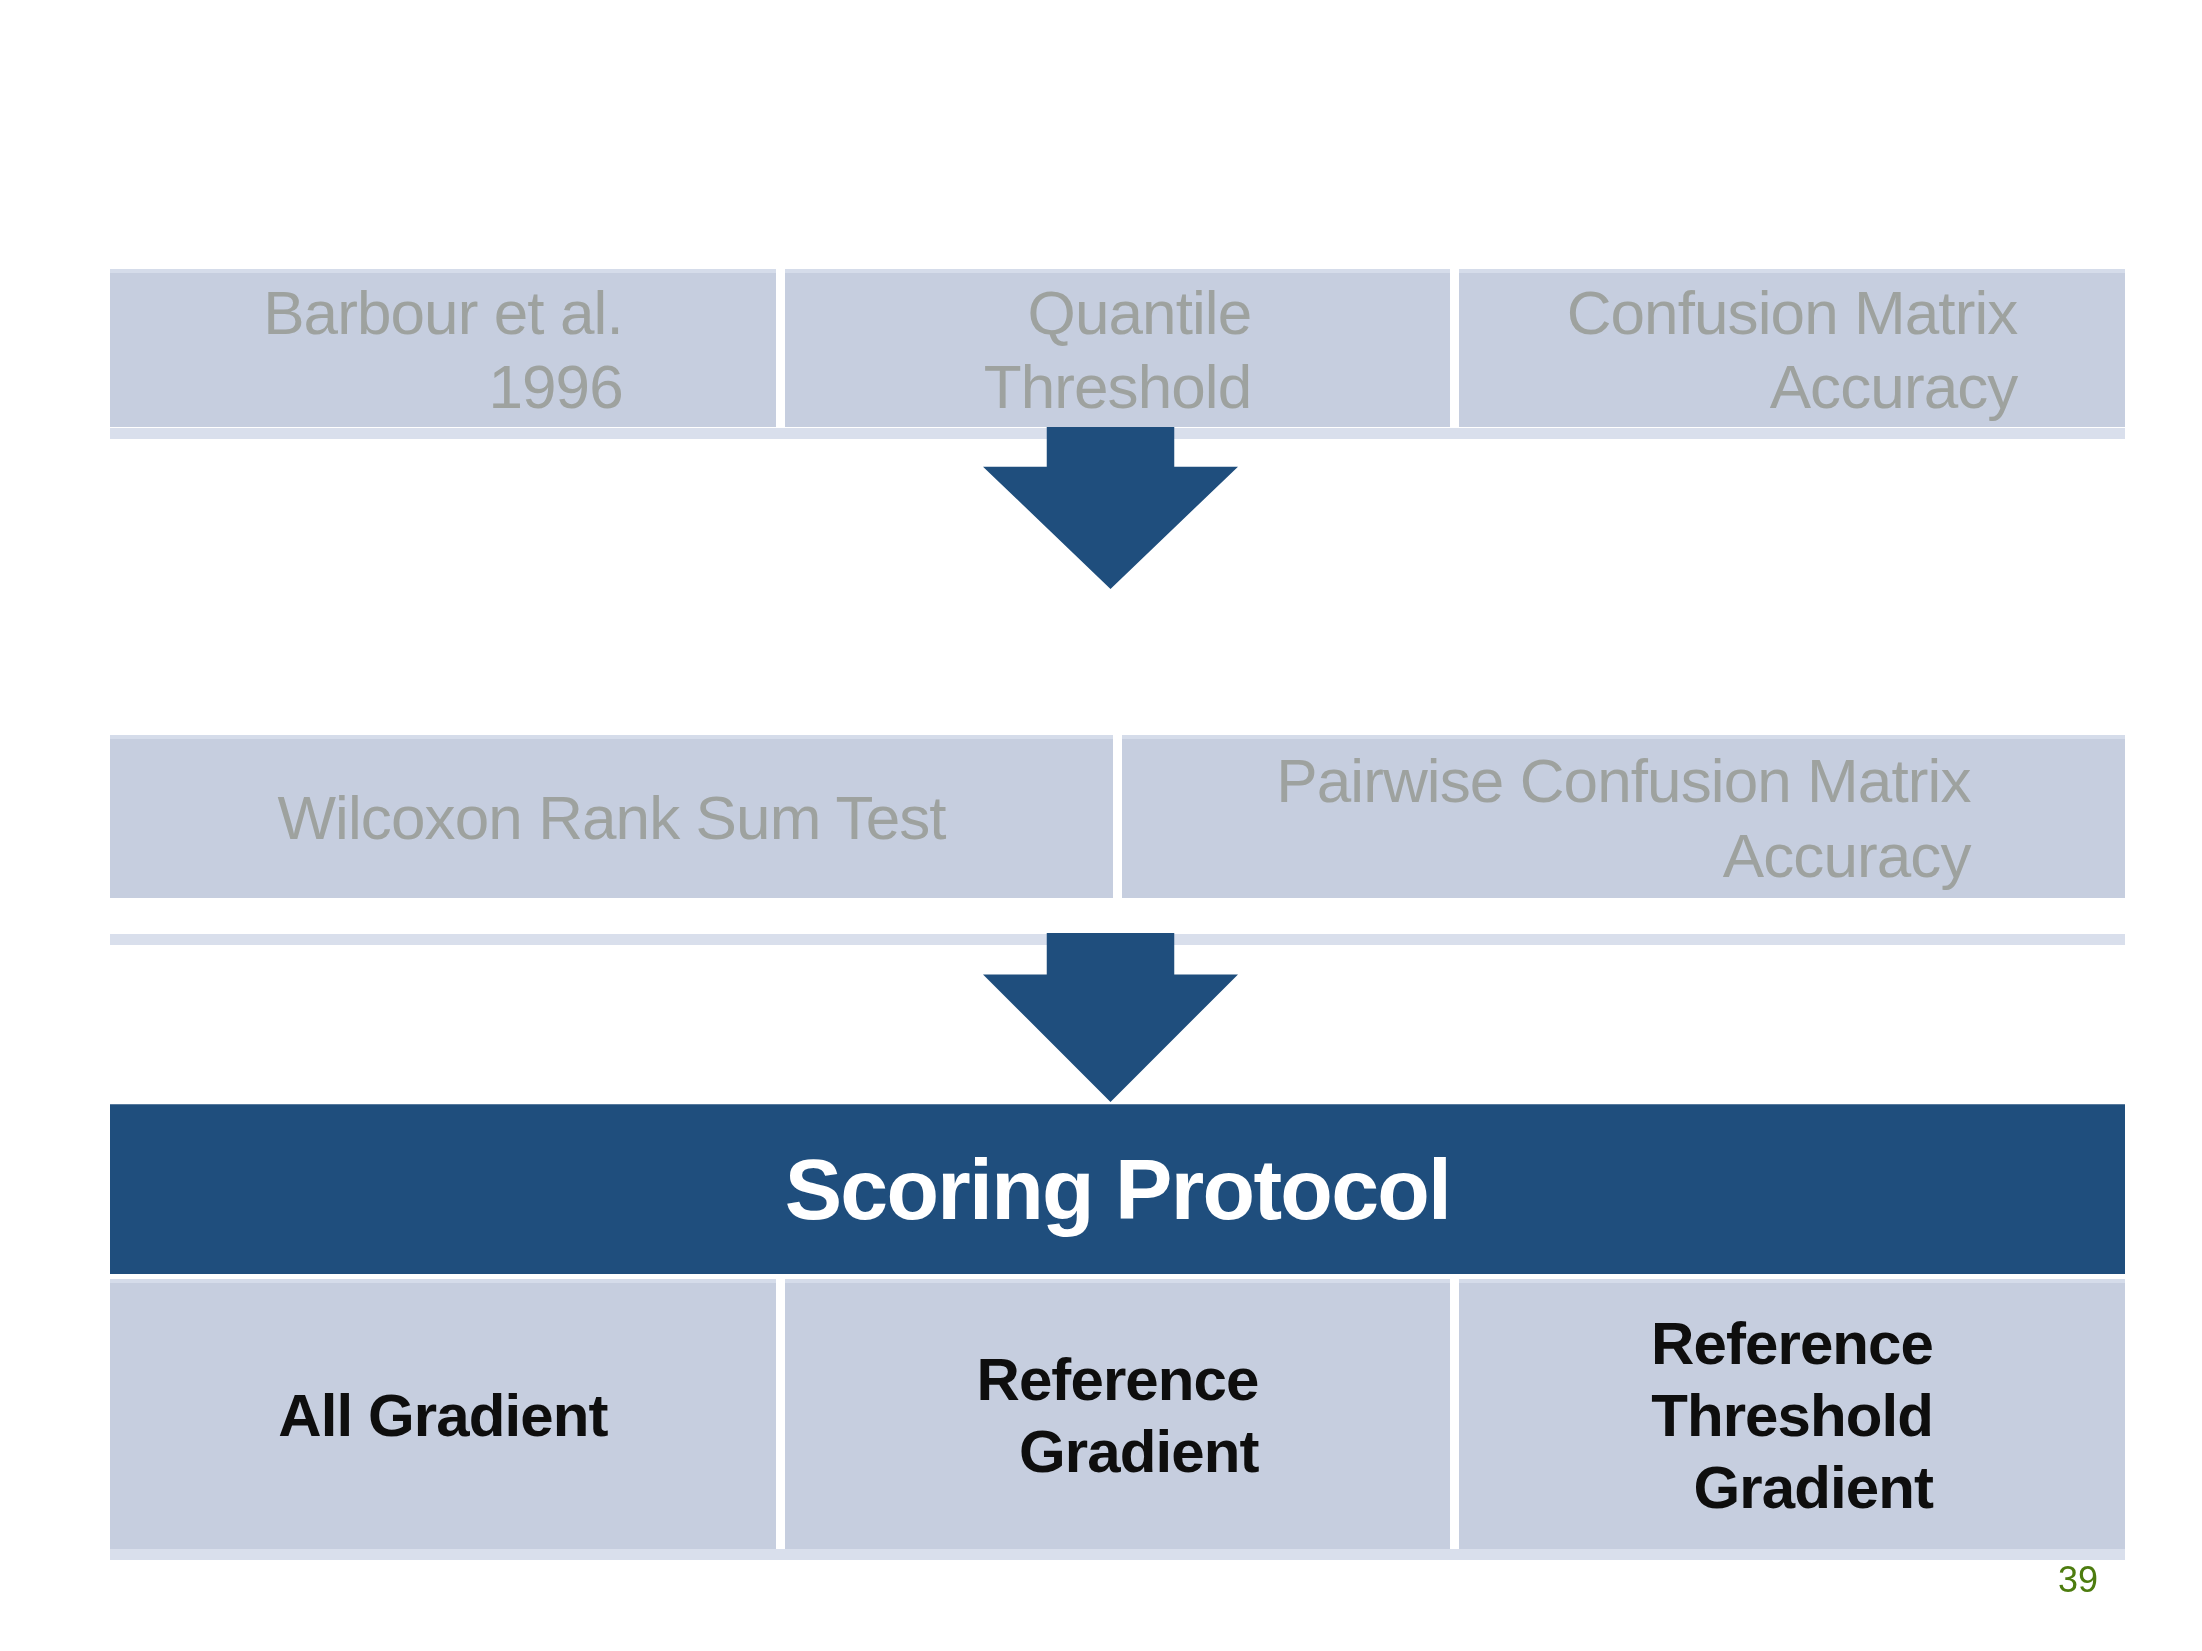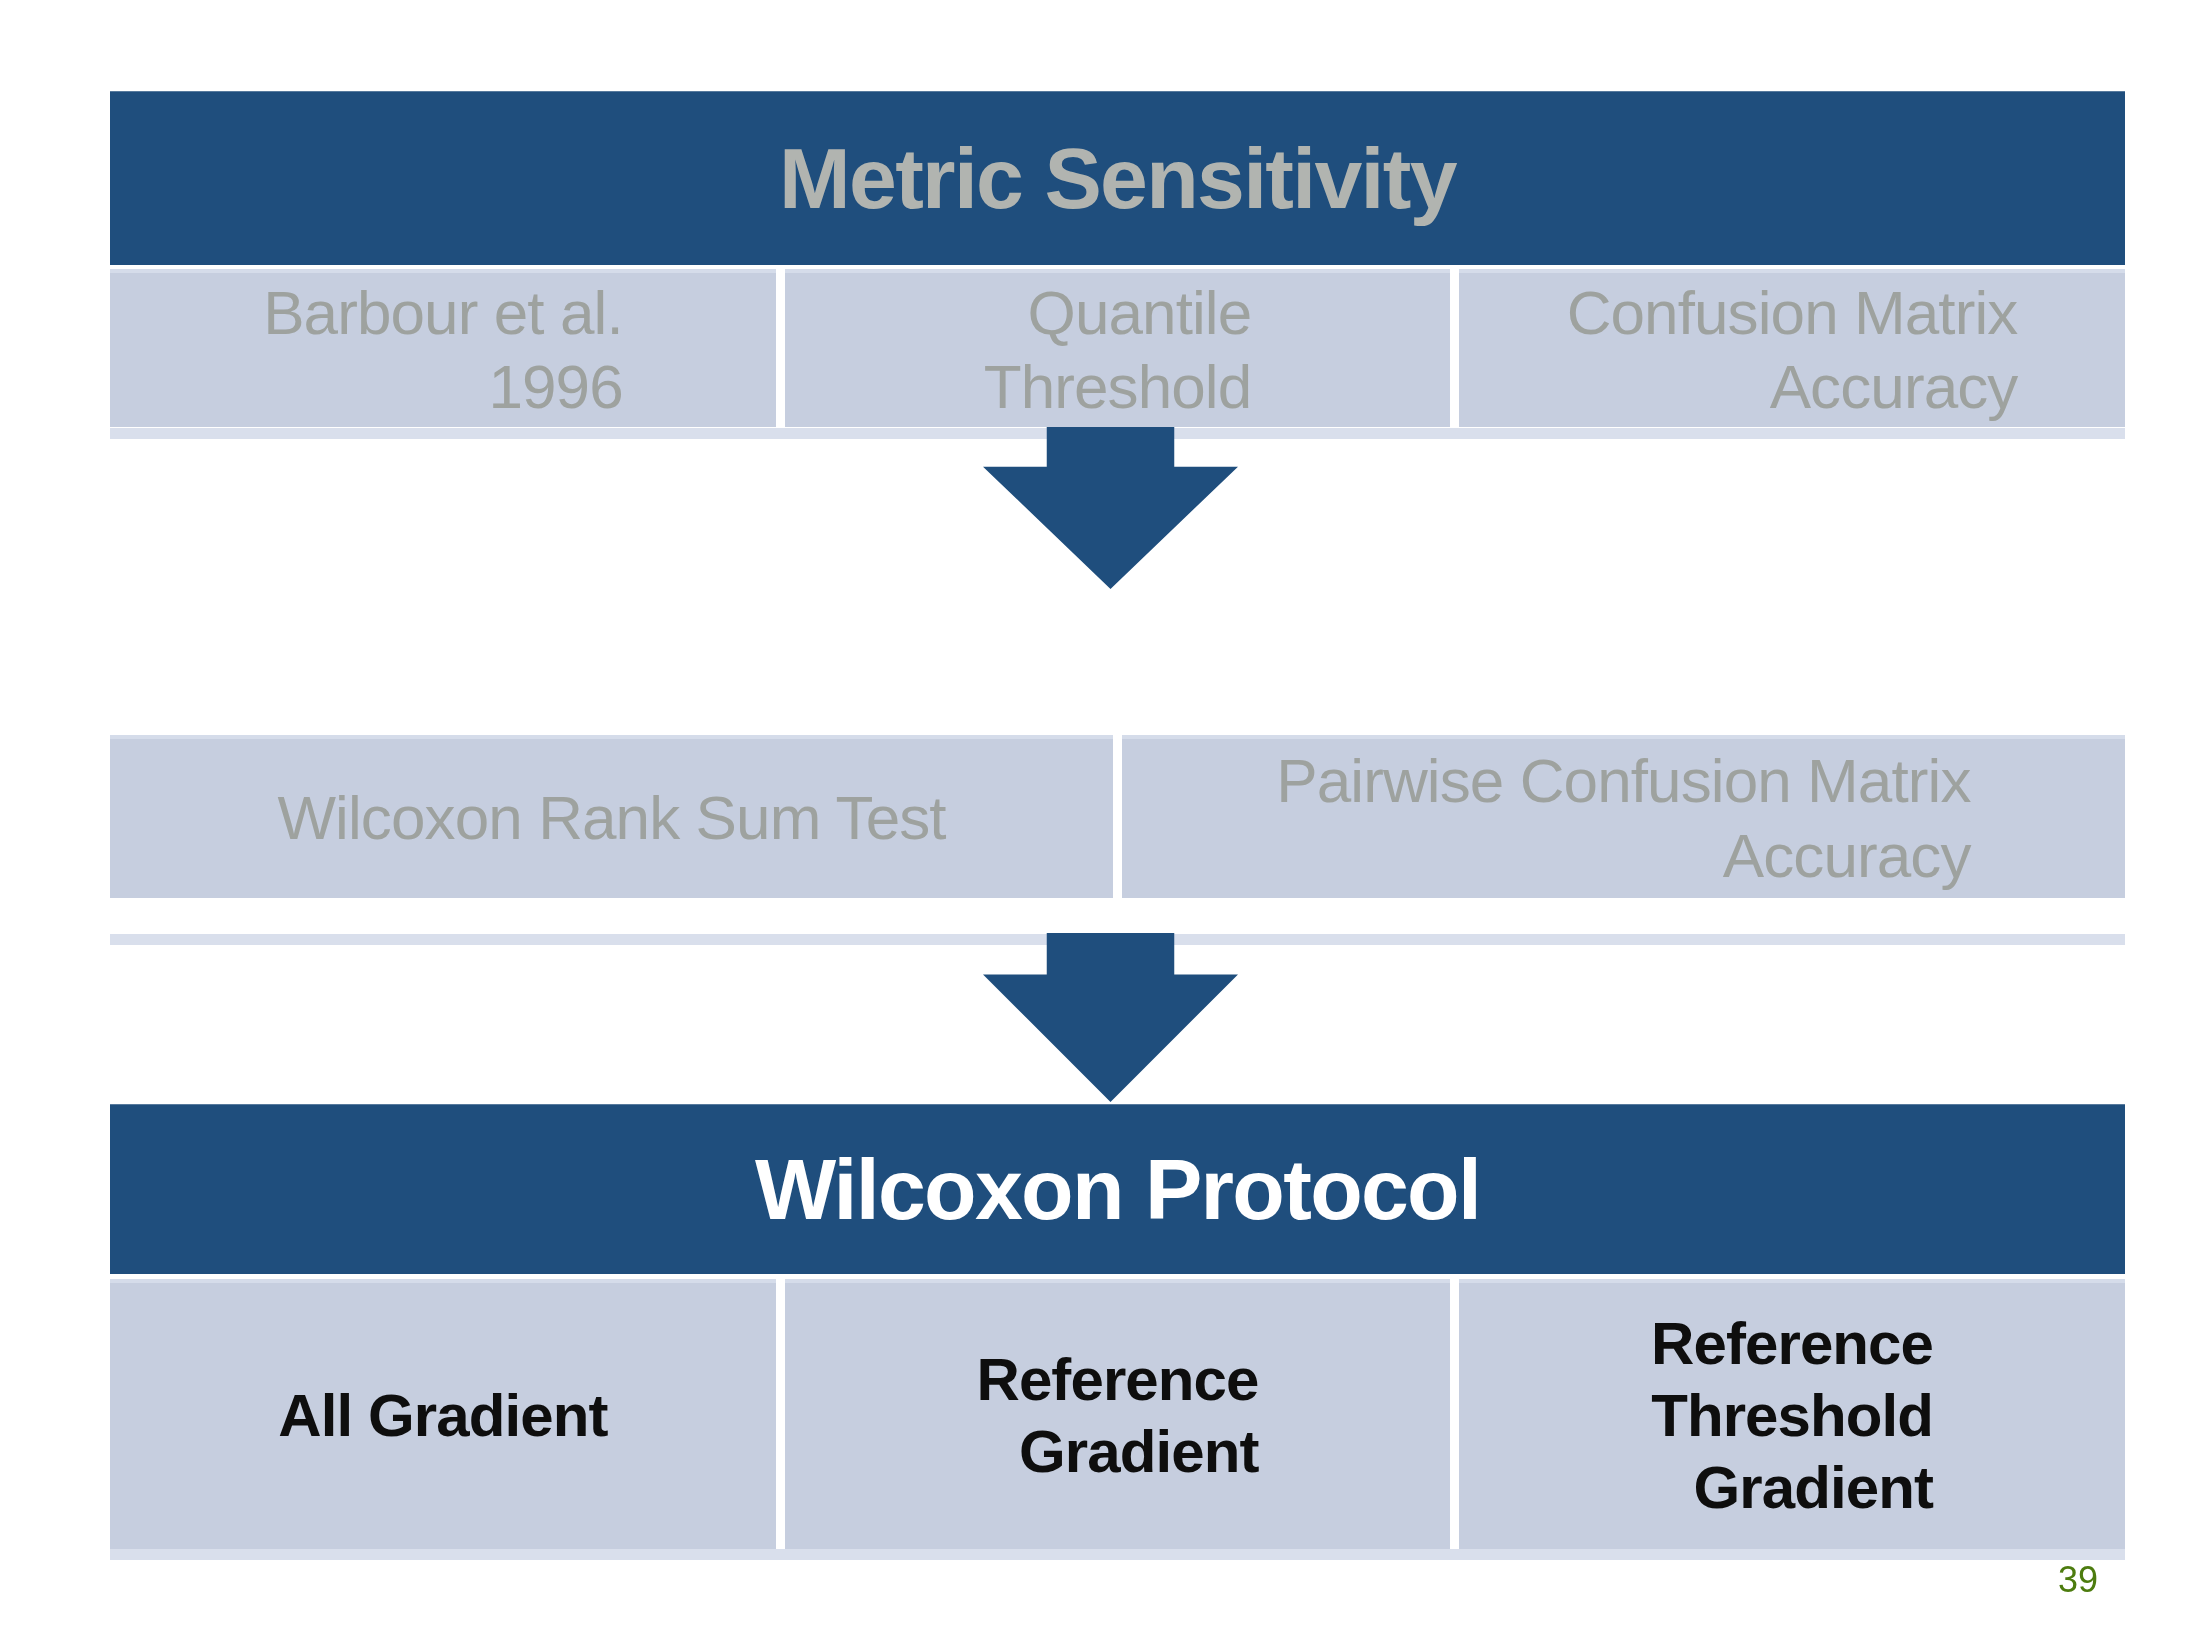--- a/index.html
+++ b/index.html
@@ -32,23 +32,20 @@
   .arrow{position:absolute;left:983px;width:255px;}
   .pagenum{
     position:absolute;right:105px;top:1559px;font-size:36px;color:#4d7c0f;
   }
 </style>
 </head>
 <body>
 
 <div class="slide">
 
-  <div class="hdr" style="top:91px;height:173px;">
-    <span>Metric Sensitivity</span>
-  </div>
   <div class="row" style="top:269px;height:158px;">
     <div class="cell">Barbour et al.
 1996</div>
     <div class="cell">Quantile
 Threshold</div>
     <div class="cell">Confusion Matrix
 Accuracy</div>
   </div>
   <div class="strip" style="top:428px;"></div>
 
@@ -61,21 +58,21 @@
     <div class="cell">Pairwise Confusion Matrix
 Accuracy</div>
   </div>
   <div class="strip" style="top:934px;"></div>
 
   <svg class="arrow" style="top:933px;" width="255" height="169" viewBox="0 0 296 196">
     <polygon points="74,0 222,0 222,48 296,48 148,196 0,48 74,48" fill="#1F4E7D"></polygon>
   </svg>
 
   <div class="hdr emphasis" style="top:1104px;height:169px;">
-    <span>Wilcoxon Protocol</span>
+    <span>Scoring Protocol</span>
   </div>
   <div class="row emphasis" style="top:1279px;height:270px;">
     <div class="cell">All Gradient</div>
     <div class="cell">Reference
 Gradient</div>
     <div class="cell">Reference
 Threshold
 Gradient</div>
   </div>
   <div class="strip" style="top:1549px;"></div>

